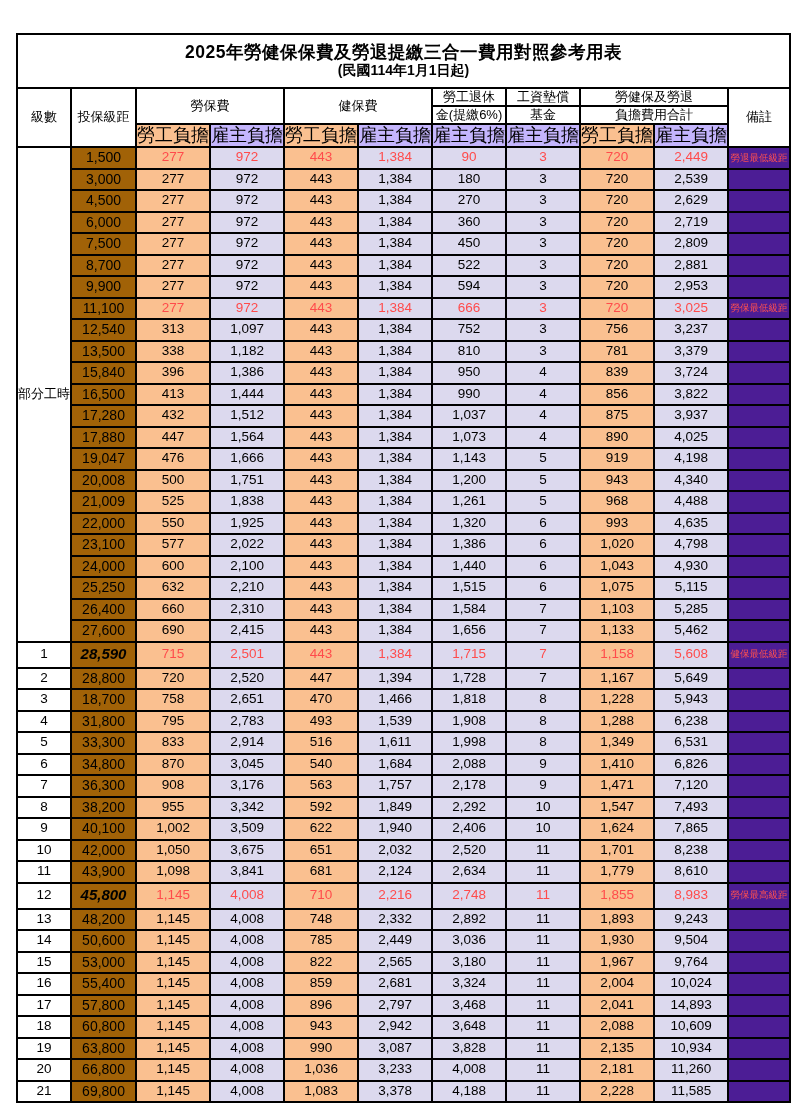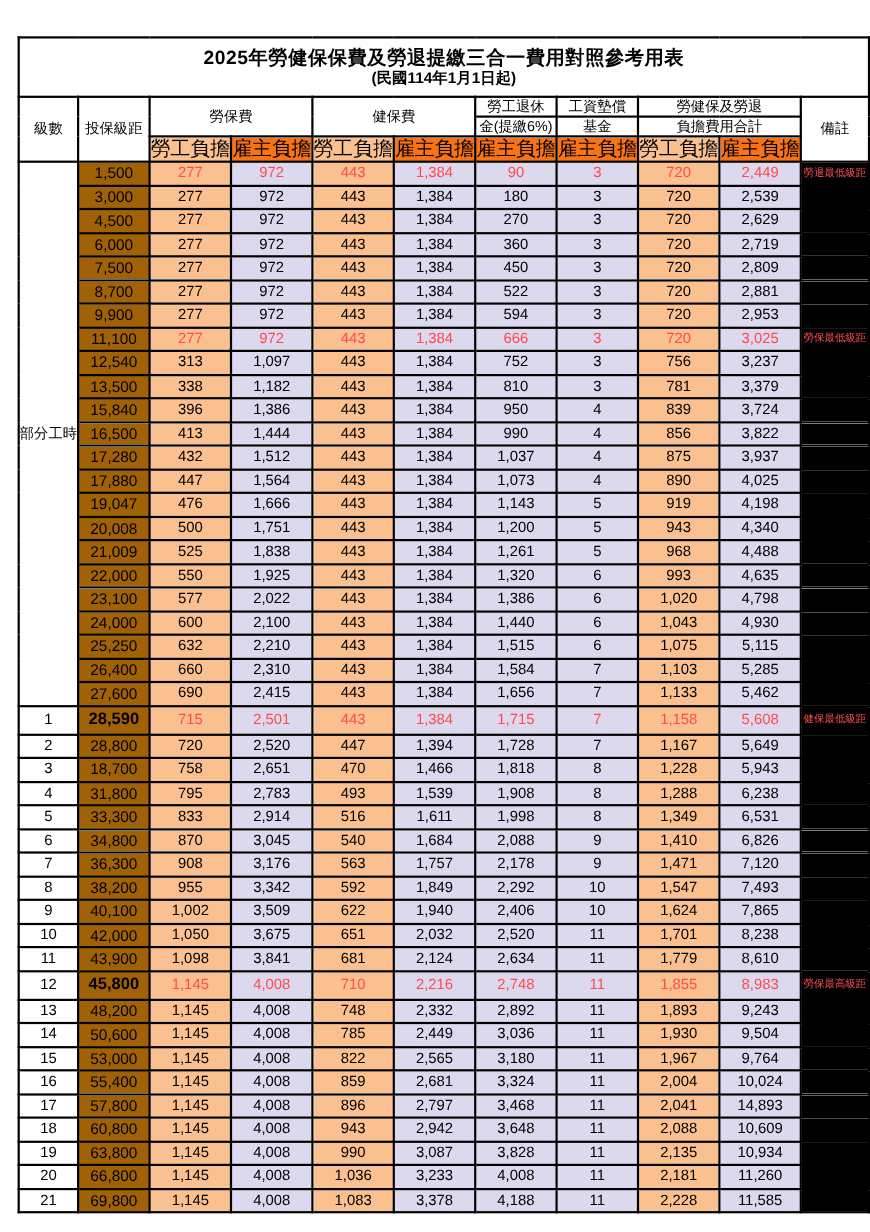--- a/index.html
+++ b/index.html
@@ -18,31 +18,31 @@
     overflow:hidden; white-space:nowrap;
   }
   
   tr.title-row td { height:52px; background:#fff; }
   .title-line1 { font-size:17.5px; font-weight:bold; letter-spacing:0.5px; }
   .title-line2 { font-size:14px; font-weight:bold; margin-top:1px; }
   
   tr.hrow1 td, tr.hrow2 td { height:16px; font-size:13px; background:#fff; }
   tr.hrow3 td { height:21px; font-size:18px; }
   td.hc-emp { background:#FAC090; }
-  td.hc-er  { background:#f97316; }
+  td.hc-er  { background:#c4b5fd; }
   
   tr.data-row { height:21.5px; }
   tr.data-row.tall { height:26px; }
   td.emp { background:#FAC090; }
   td.er  { background:#DCD9EE; }
   td.lvl { background:#fff; font-size:13.5px; }
   td.bracket { background:#a16207; font-size:14px; }
-  td.bracket.bold { font-weight:bold; font-size:15px; }
+  td.bracket.bold { font-weight:bold; font-size:15px;font-style:italic; }
   td.red { color:#FF4B4B; }
-  td.remark { background:#000000; font-size:9.5px; color:#FF5050; padding:0 1px; }
+  td.remark { background:#4c1d95; font-size:9.5px; color:#FF5050; padding:0 1px; }
   td.part-time { font-size:13px; background:#fff;margin-left:24px; }
 </style>
 </head>
 <body>
 
 <table class="premium">
   <colgroup>
     <col style="width:52px">
       <col style="width:77px">
     <col style="width:73px">

